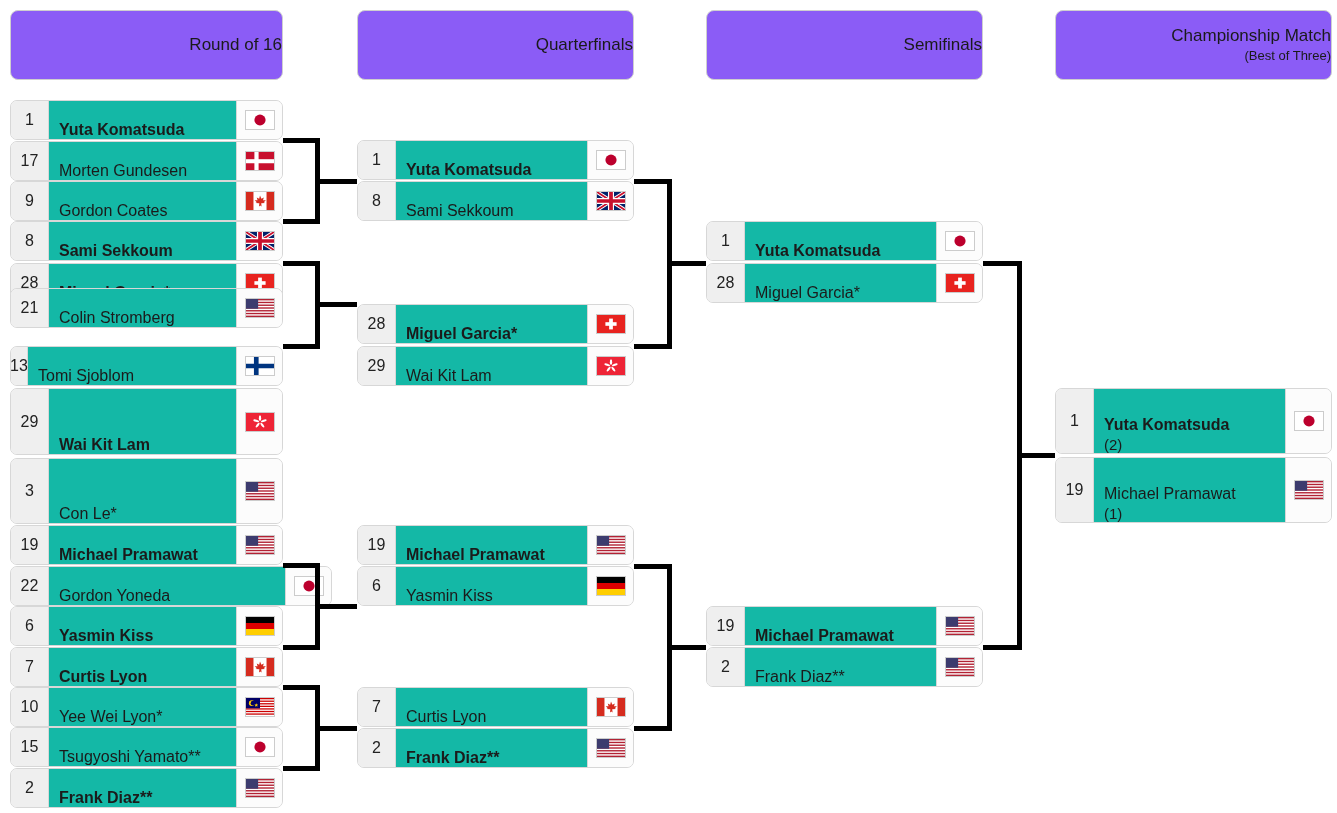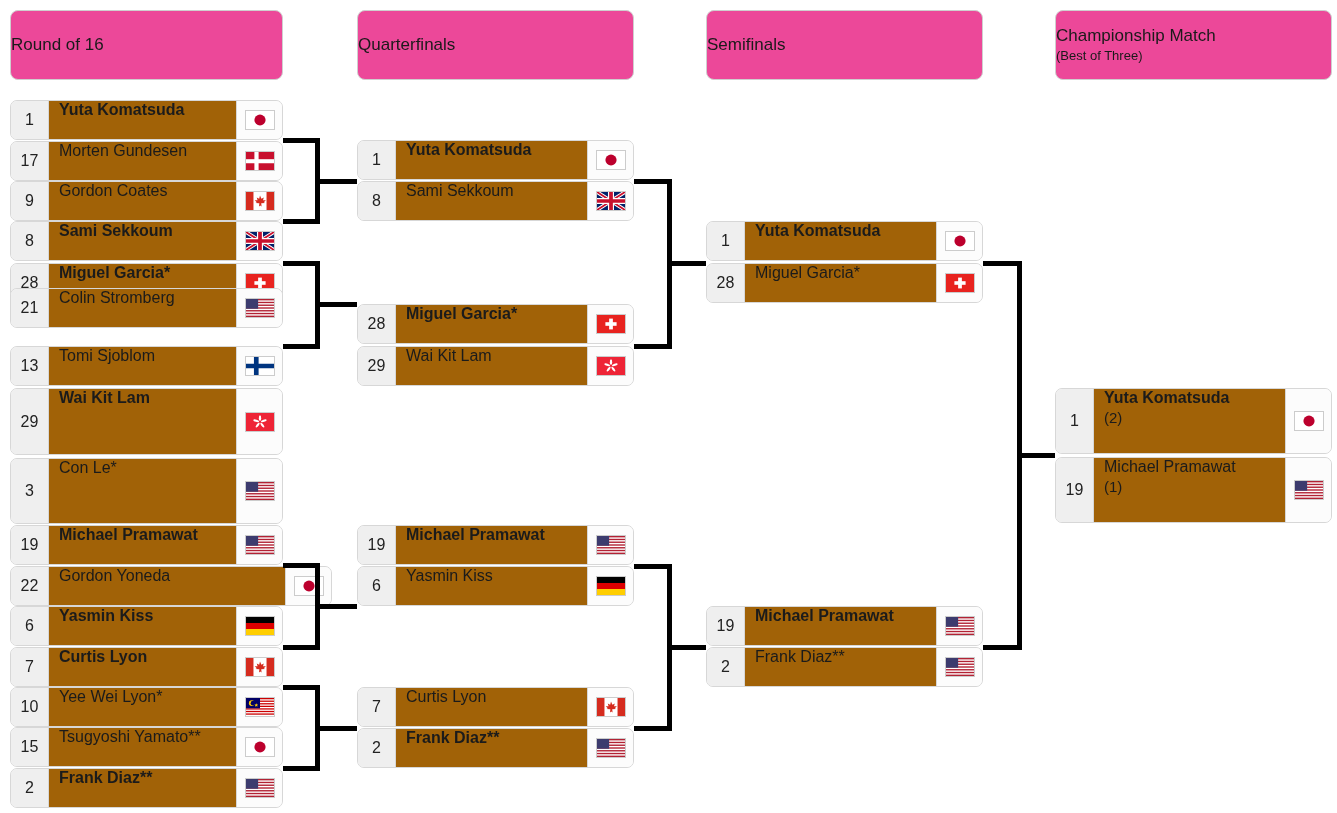--- a/index.html
+++ b/index.html
@@ -11,26 +11,26 @@
   #bracket-root {
     position: relative;
     width: 1337px;
     height: 813px;
     overflow: hidden;
   }
 
   
   .round-header {
     position: absolute;
-    background: #ec4899;
+    background: #8b5cf6;
     border: 1px solid #cfcfcf;
     border-radius: 8px;
     display: flex;
     flex-direction: column;
-    align-items: flex-start;
+    align-items: flex-end;
     justify-content: center;
     color: #1a1a1a;
   }
   .round-header .rh-title {
     font-size: 17px;
     line-height: 22px;
     white-space: nowrap;
   }
   .round-header .rh-sub {
     font-size: 13px;
@@ -53,24 +53,24 @@
     background: #efefef;
     border-right: 1px solid #d7d7d7;
     display: flex;
     align-items: center;
     justify-content: center;
     font-size: 16px;
     color: #222222;
   }
   .pname {
     flex: 1 1 auto;
-    background: #a16207;
+    background: #14b8a6;
     display: flex;
     flex-direction: column;
-    justify-content: flex-start;
+    justify-content: flex-end;
     padding: 0 10px;
     font-size: 16px;
     color: #1b1b1b;
     white-space: nowrap;
     overflow: hidden;
   }
   .pname.winner { font-weight: bold; }
   .pname .score {
     font-size: 15px;
     font-weight: normal;
@@ -200,21 +200,21 @@
               <rect y="9.23" width="30" height="1.54"></rect>
               <rect y="12.31" width="30" height="1.54"></rect>
               <rect y="15.38" width="30" height="1.54"></rect>
               <rect y="18.46" width="30" height="1.54"></rect>
             </g>
             <rect width="13" height="10.8" fill="#3c3b6e"></rect>
           </svg>
         </div>
       </div>
       <div class="slot" style="position: absolute; left: 10px; top: 346px; width: 273px; height: 40px;">
-        <div class="seed" style="width: 38px;">13</div>
+        <div class="seed" style="width: 17px;">13</div>
         <div class="pname">
           <span>Tomi Sjoblom</span>
         </div>
         <div class="flagcell" style="width: 46px;">
           <svg class="flag" viewBox="0 0 30 20" preserveAspectRatio="none">
             <rect width="30" height="20" fill="#fff"></rect>
             <rect x="0" y="7.5" width="30" height="5" fill="#003580"></rect>
             <rect x="8.5" y="0" width="5" height="20" fill="#003580"></rect>
           </svg>
         </div>

